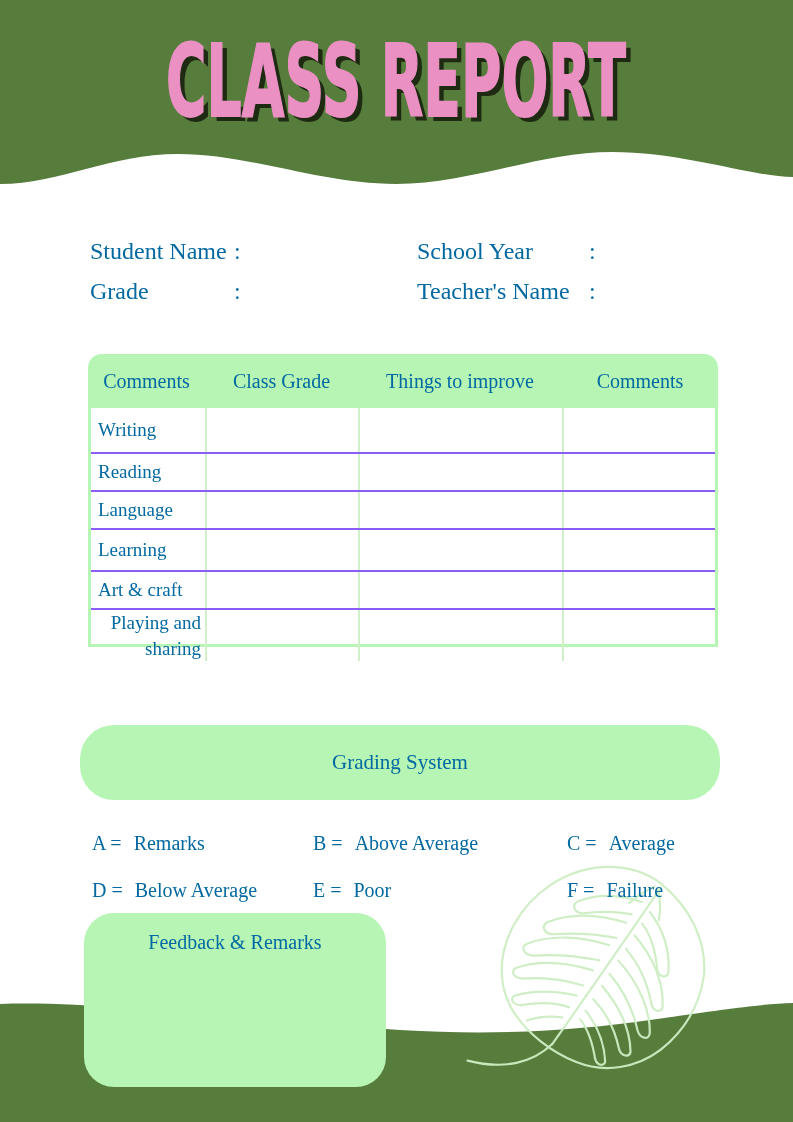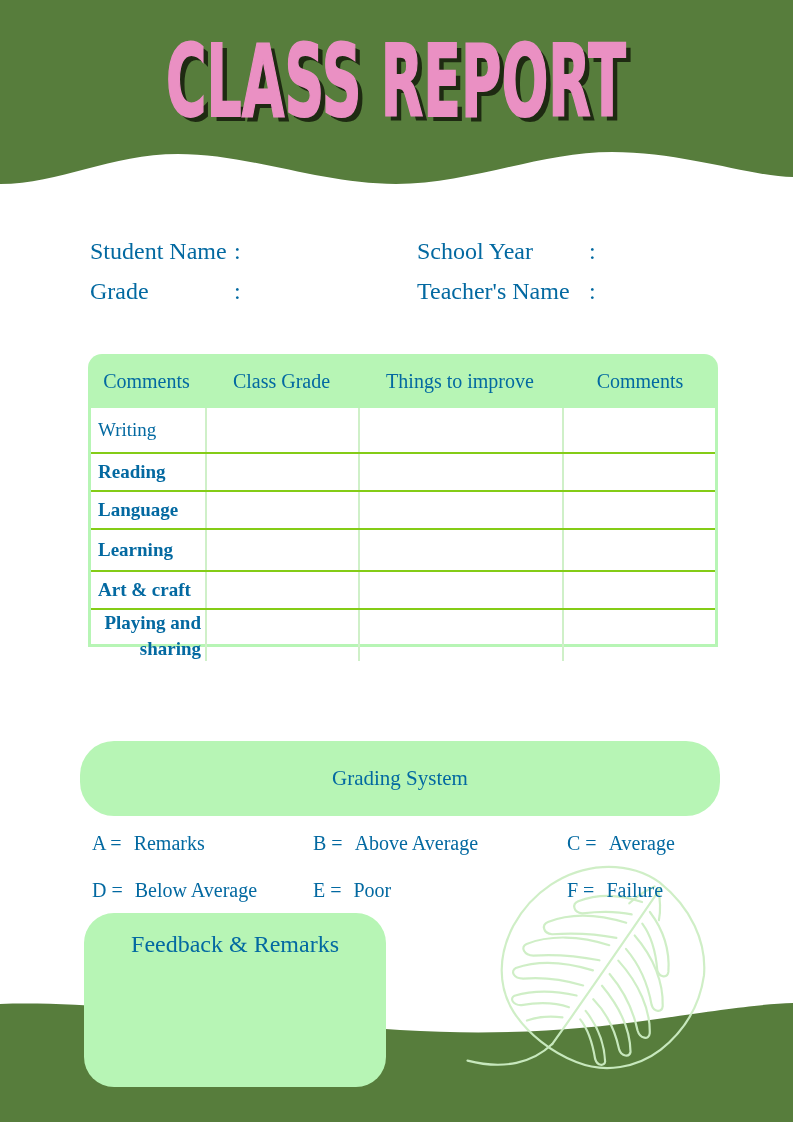--- a/index.html
+++ b/index.html
@@ -30,47 +30,47 @@
 
   
   .report-table{left:88px;top:354px;width:630px;z-index:2;}
   .thead{
     display:grid;grid-template-columns:117px 153px 204px 156px;
     background:#b7f5b5;height:54px;align-items:center;
     border-radius:14px 14px 0 0;text-align:center;font-size:20px;
   }
   .tbody{border:3px solid #b7f5b5;border-top:none;background:#fff;}
   .trow{display:grid;grid-template-columns:114px 153px 204px 1fr;}
-  .trow + .trow{border-top:2px solid #84cc16;font-weight:bold;}
+  .trow + .trow{border-top:2px solid #8b5cf6;}
   .trow > div + div{border-left:2px solid #cff0c8;}
   .trow:nth-child(1){height:44px}
   .trow:nth-child(2){height:36px}
   .trow:nth-child(3){height:36px}
   .trow:nth-child(4){height:40px}
   .trow:nth-child(5){height:36px}
   .trow:nth-child(6){height:34px}
   .trow:nth-child(7){height:62px}
   .subject-cell{display:flex;align-items:center;padding-left:7px;padding-right:4px;font-size:19px;line-height:1.35;text-align:right;}
 
   
   .grading-pill{
     left:80px;top:725px;width:640px;height:75px;border-radius:34px;
     background:#b7f5b5;display:flex;align-items:center;justify-content:center;
-    font-size:21px;z-index:2;margin-top:16px;
+    font-size:21px;z-index:2;
   }
   .legend{left:92px;top:820px;width:660px;z-index:3;font-size:20px;}
   .legend-row{display:grid;grid-template-columns:221px 254px auto;height:47px;align-items:center;}
   .legend-item{display:flex;gap:12px;white-space:nowrap;}
 
   
   .feedback-box{
     left:84px;top:913px;width:302px;height:174px;border-radius:30px;
     background:#b7f5b5;z-index:4;display:flex;flex-direction:column;
   }
-  .feedback-title{text-align:center;padding-top:18px;font-size:24px;}
+  .feedback-title{text-align:center;padding-top:18px;font-size:20px;}
   .feedback-content{flex:1}
 
   
   .footer-wave{left:0;top:1000px;z-index:1}
   .leaf-svg{left:452px;top:856px;z-index:2}
 </style>
 </head>
 <body>
 
 <div class="page">

